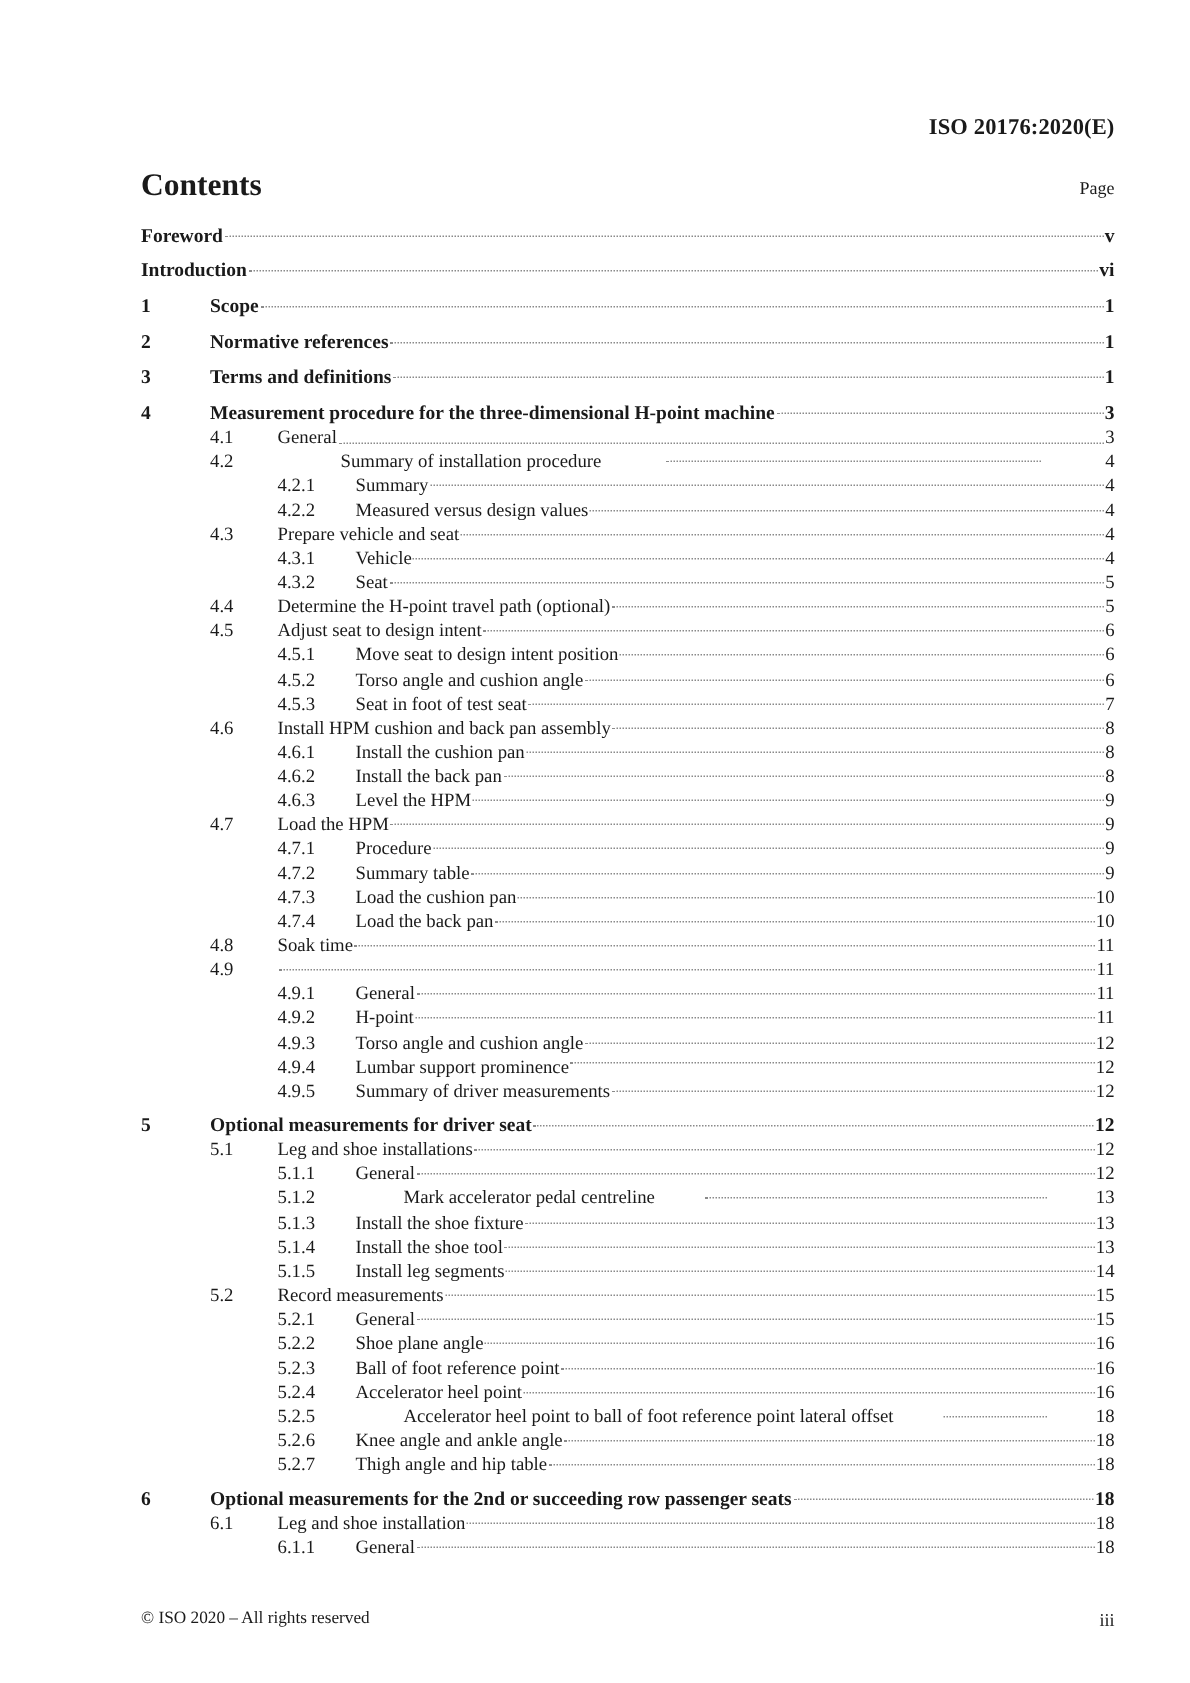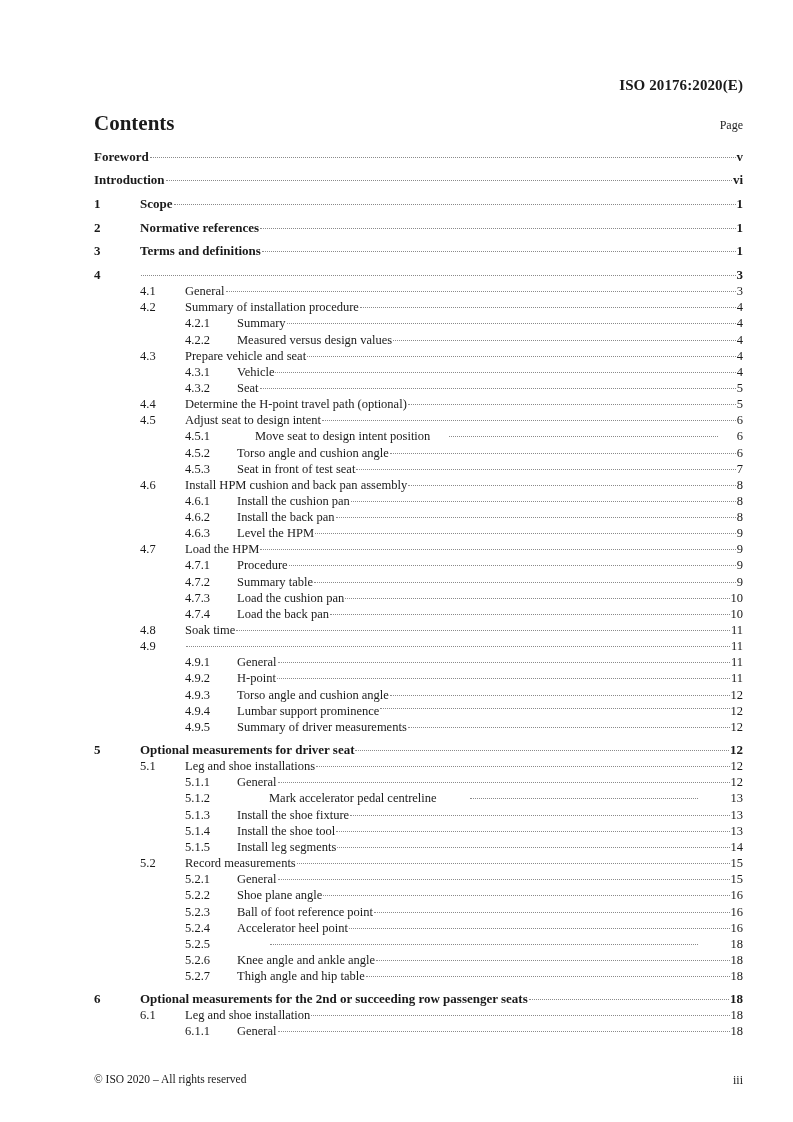--- a/index.html
+++ b/index.html
@@ -57,30 +57,31 @@
       <span class="pg">1</span>
     </div>
     <div class="row lvl1 bold" style="top: 243px;">
       <span class="num">3</span>
       <span class="title">Terms and definitions</span>
       <span class="leader"></span>
       <span class="pg">1</span>
     </div>
     <div class="row lvl1 bold" style="top: 267px;">
       <span class="num">4</span>
+      <span class="title">Measurement procedure for the three-dimensional H-point machine</span>
       <span class="leader"></span>
       <span class="pg">3</span>
     </div>
-    <div class="row lvl2" style="top: 283px;">
+    <div class="row lvl2" style="top: 283px; align-items: flex-end;">
       <span class="num">4.1</span>
       <span class="title">General</span>
       <span class="leader"></span>
       <span class="pg">3</span>
     </div>
-    <div class="row lvl2" style="top: 299px;">
+    <div class="row lvl2" style="top: 299px; gap: 42px;">
       <span class="num">4.2</span>
       <span class="title">Summary of installation procedure</span>
       <span class="leader"></span>
       <span class="pg">4</span>
     </div>
     <div class="row lvl3" style="top: 315px;">
       <span class="num">4.2.1</span>
       <span class="title">Summary</span>
       <span class="leader"></span>
       <span class="pg">4</span>
@@ -114,35 +115,35 @@
       <span class="title">Determine the H-point travel path (optional)</span>
       <span class="leader"></span>
       <span class="pg">5</span>
     </div>
     <div class="row lvl2" style="top: 412px;">
       <span class="num">4.5</span>
       <span class="title">Adjust seat to design intent</span>
       <span class="leader"></span>
       <span class="pg">6</span>
     </div>
-    <div class="row lvl3" style="top: 428px; gap: 18px;">
+    <div class="row lvl3" style="top: 428px;">
       <span class="num">4.5.1</span>
       <span class="title">Move seat to design intent position</span>
       <span class="leader"></span>
       <span class="pg">6</span>
     </div>
     <div class="row lvl3" style="top: 445px;">
       <span class="num">4.5.2</span>
       <span class="title">Torso angle and cushion angle</span>
       <span class="leader"></span>
       <span class="pg">6</span>
     </div>
     <div class="row lvl3" style="top: 461px;">
       <span class="num">4.5.3</span>
-      <span class="title">Seat in front of test seat</span>
+      <span class="title">Seat in foot of test seat</span>
       <span class="leader"></span>
       <span class="pg">7</span>
     </div>
     <div class="row lvl2" style="top: 477px;">
       <span class="num">4.6</span>
       <span class="title">Install HPM cushion and back pan assembly</span>
       <span class="leader"></span>
       <span class="pg">8</span>
     </div>
     <div class="row lvl3" style="top: 493px;">
@@ -301,20 +302,21 @@
       <span class="pg">16</span>
     </div>
     <div class="row lvl3" style="top: 920px;">
       <span class="num">5.2.4</span>
       <span class="title">Accelerator heel point</span>
       <span class="leader"></span>
       <span class="pg">16</span>
     </div>
     <div class="row lvl3" style="top: 936px; gap: 32px;">
       <span class="num">5.2.5</span>
+      <span class="title">Accelerator heel point to ball of foot reference point lateral offset</span>
       <span class="leader"></span>
       <span class="pg">18</span>
     </div>
     <div class="row lvl3" style="top: 952px;">
       <span class="num">5.2.6</span>
       <span class="title">Knee angle and ankle angle</span>
       <span class="leader"></span>
       <span class="pg">18</span>
     </div>
     <div class="row lvl3" style="top: 968px;">

